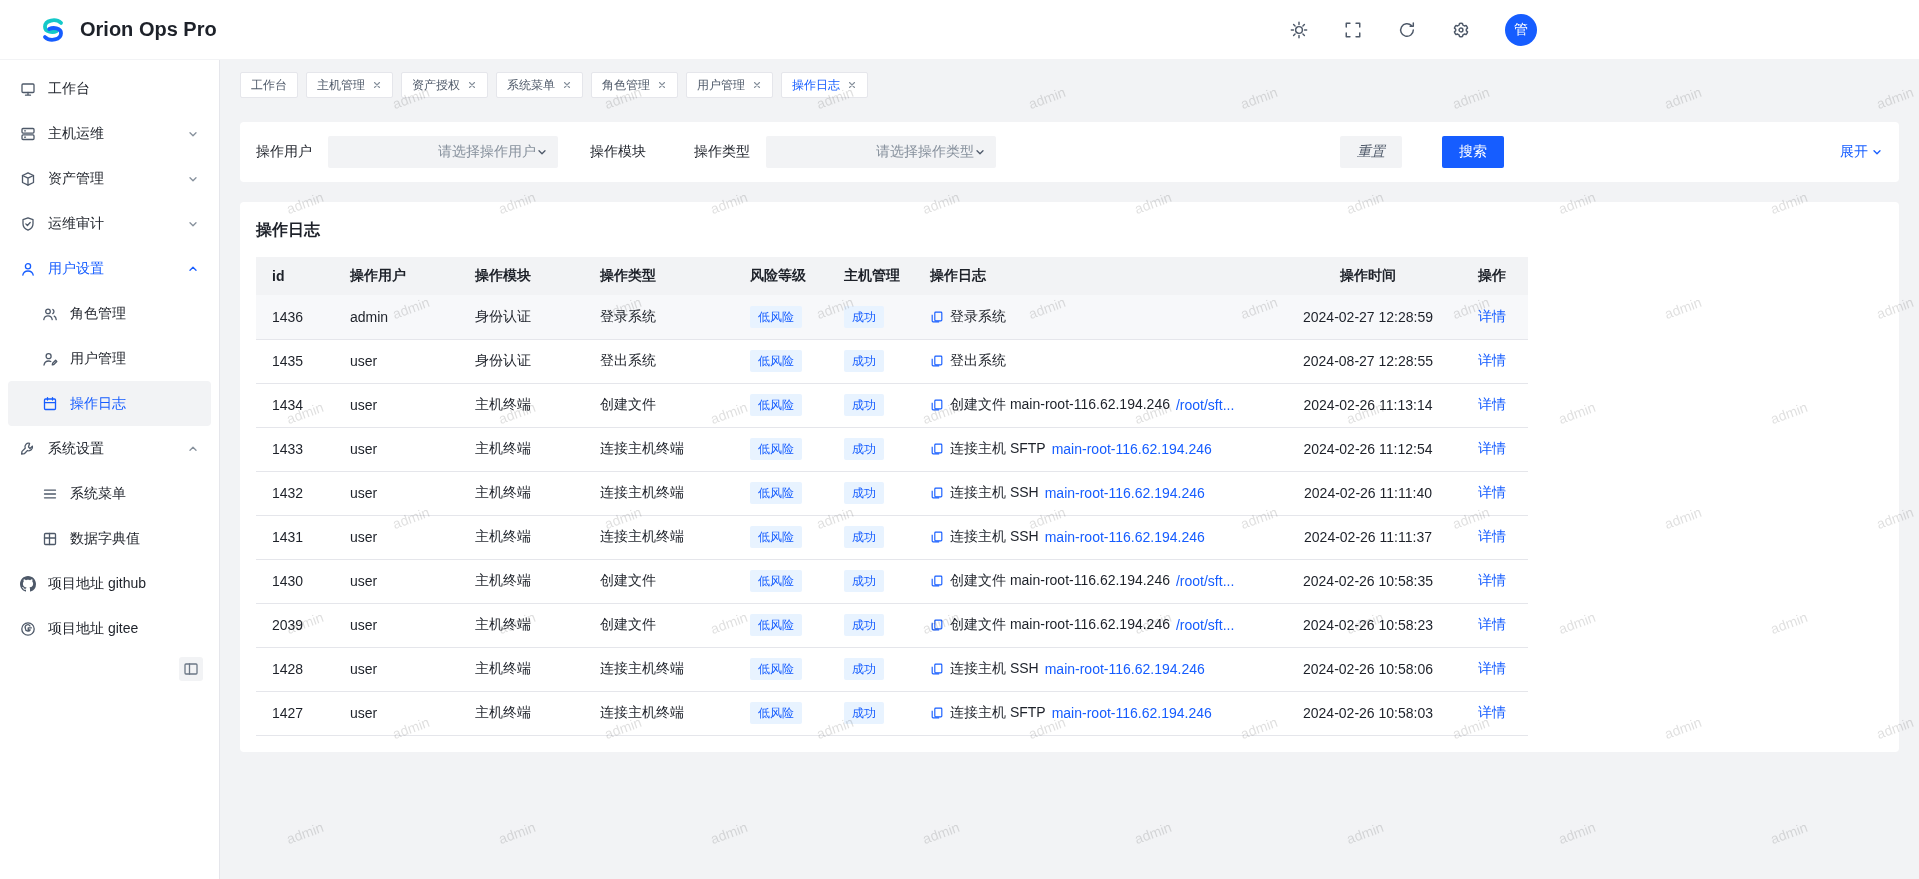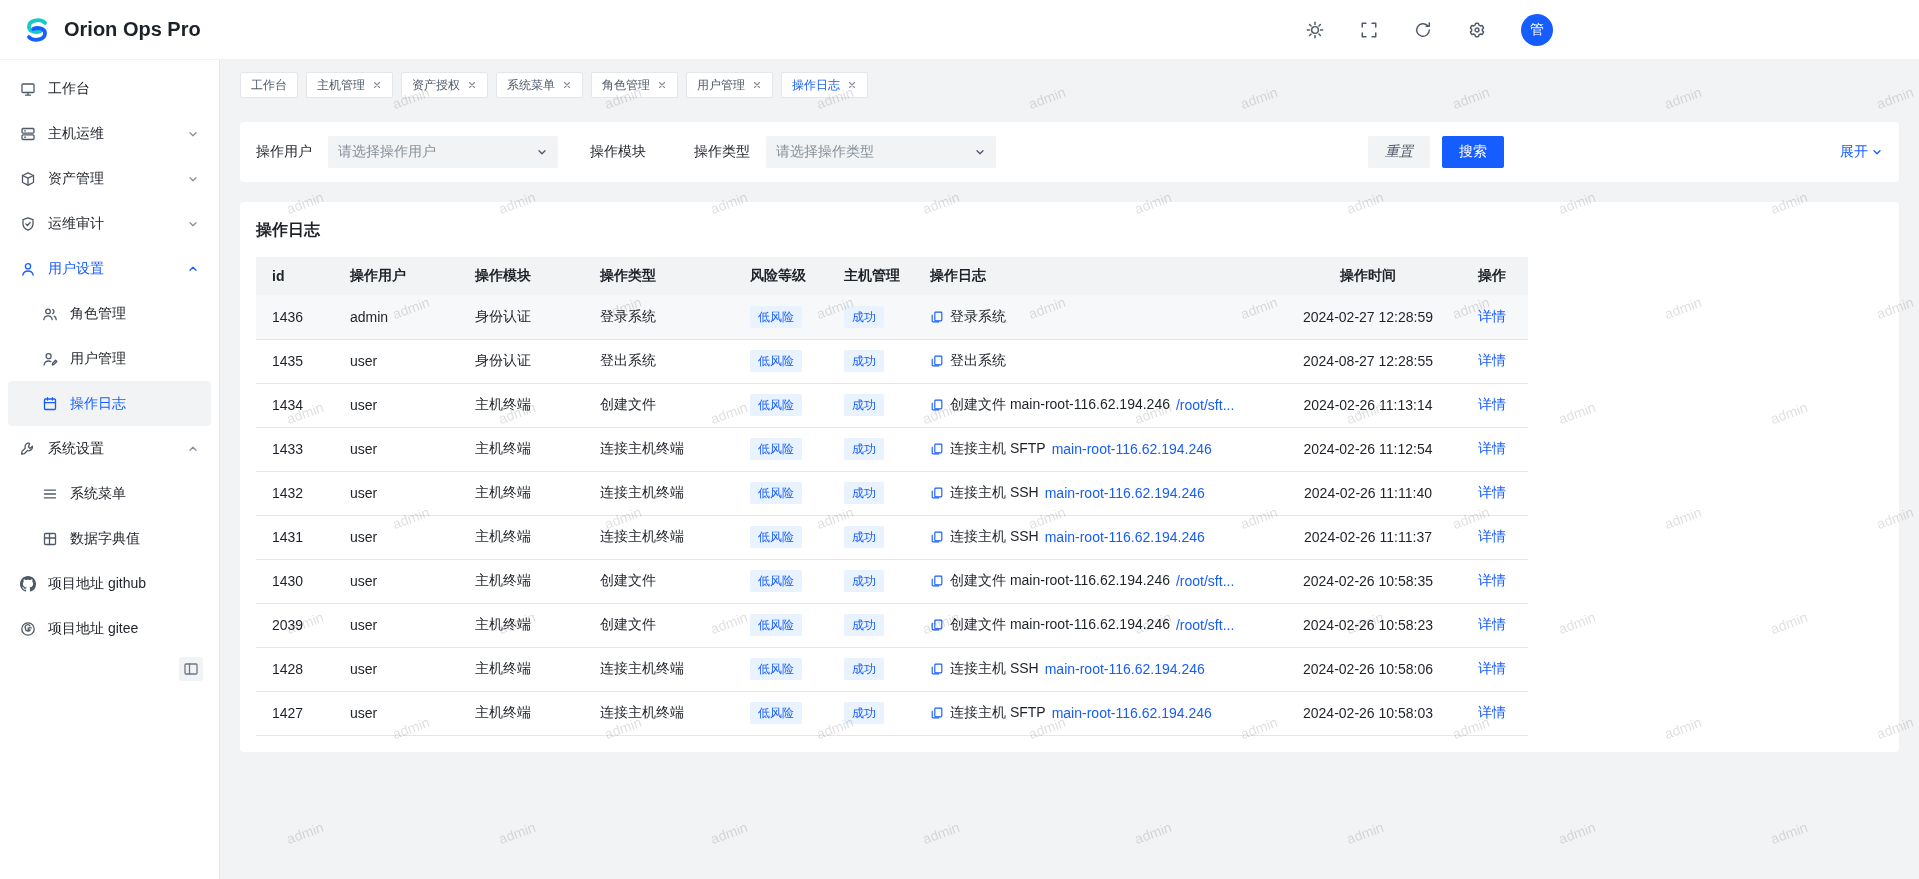--- a/index.html
+++ b/index.html
@@ -4,21 +4,21 @@
 <style>
   * { margin:0; padding:0; box-sizing:border-box; }
   html,body { width:1919px; height:879px; overflow:hidden;
     font-family:"Liberation Sans","DejaVu Sans",sans-serif;
     background:#f2f3f5; color:#1d2129; font-size:14px; }
 
   .icon { display:inline-flex; align-items:center; justify-content:center; flex:none; }
 
   
   .app-header { position:fixed; top:0; left:0; right:0; height:60px; background:#fff;
-    display:flex; align-items:center; padding:0 20px; z-index:40; border-bottom:1px solid #f2f3f5; }
+    display:flex; align-items:center; padding:0 36px; z-index:40; border-bottom:1px solid #f2f3f5; }
   .logo { display:flex; align-items:center; gap:10px; font-size:20px; font-weight:700; color:#1d2129; }
   .header-actions { margin-left:auto; margin-right:346px; display:flex; align-items:center; gap:34px; }
   .hbtn { width:20px; height:20px; color:#4e5969; cursor:pointer; background:none; border:none; display:flex; align-items:center; justify-content:center; }
   .avatar { width:32px; height:32px; border-radius:50%; background:#165dff; color:#fff;
     display:flex; align-items:center; justify-content:center; font-size:14px; cursor:pointer; }
 
   
   .sidebar { position:fixed; top:60px; left:0; bottom:0; width:220px; background:#fff;
     border-right:1px solid #e5e6eb; padding:6px 8px; display:flex; flex-direction:column; z-index:30; }
   .menu-item, .menu-sub { height:45px; display:flex; align-items:center; gap:12px;
@@ -41,26 +41,26 @@
     border:1px solid #e5e6eb; border-radius:2px; font-size:12px; color:#4e5969; cursor:pointer; white-space:nowrap; }
   .tab.active { color:#165dff; }
   .tab-x { display:flex; color:#86909c; cursor:pointer; }
 
   
   .filter-card { margin:24px 20px 0; background:#fff; border-radius:4px; padding:14px 16px;
     display:flex; align-items:center; position:relative; }
   .ffield { display:flex; align-items:center; margin-right:32px; }
   .flabel { margin-right:16px; white-space:nowrap; color:#1d2129; }
   .fselect { width:230px; height:32px; background:#f2f3f5; border-radius:2px; display:flex;
-    align-items:center; justify-content:space-between; padding:0 10px; color:#86909c; cursor:pointer; }
+    align-items:center; justify-content:flex-end; padding:0 10px; color:#86909c; cursor:pointer; }
   .fs-arrow { color:#4e5969; display:flex; }
   .factions { margin-left:auto; display:flex; align-items:center; gap:12px; }
   .btn { height:32px; padding:0 17px; border:none; border-radius:2px; font-size:14px; cursor:pointer; }
   .btn.reset { background:#f2f3f5; color:#4e5969;font-style:italic; }
-  .btn.search { background:#165dff; color:#fff; }
+  .btn.search { background:#165dff; color:#fff;margin-left:28px; }
   .expand-link { margin-left:324px; color:#165dff; display:flex; align-items:center; gap:3px; cursor:pointer; white-space:nowrap; }
   .expand-link .icon { color:#165dff; }
 
   
   .table-card { margin:20px 20px 20px; background:#fff; border-radius:4px; padding:16px; }
   .table-title { font-size:16px; font-weight:700; color:#1d2129; margin:2px 0 16px; }
   table { border-collapse:collapse; table-layout:fixed; width:1272px; font-size:14px; }
   th { background:#f2f3f5; font-weight:600; text-align:left; height:38px; padding:0 16px;
     color:#1d2129; white-space:nowrap; }
   td { height:44px; padding:0 16px; border-bottom:1px solid #e5e6eb; white-space:nowrap;

